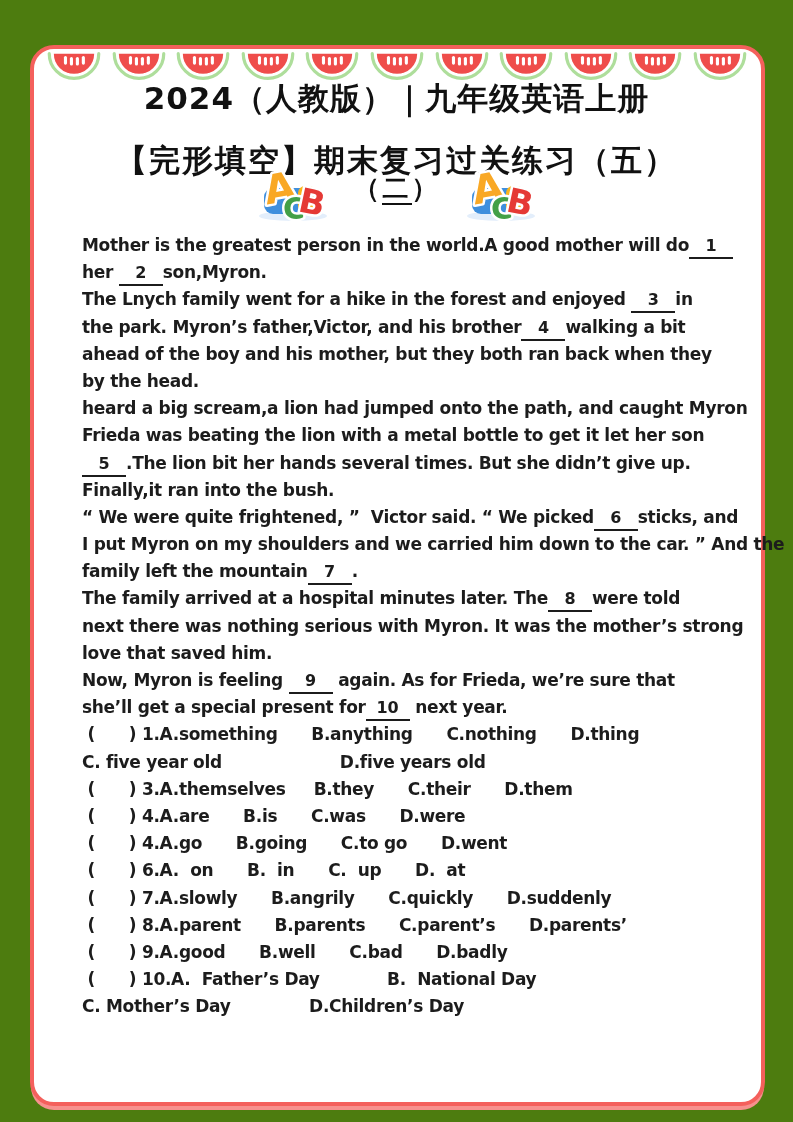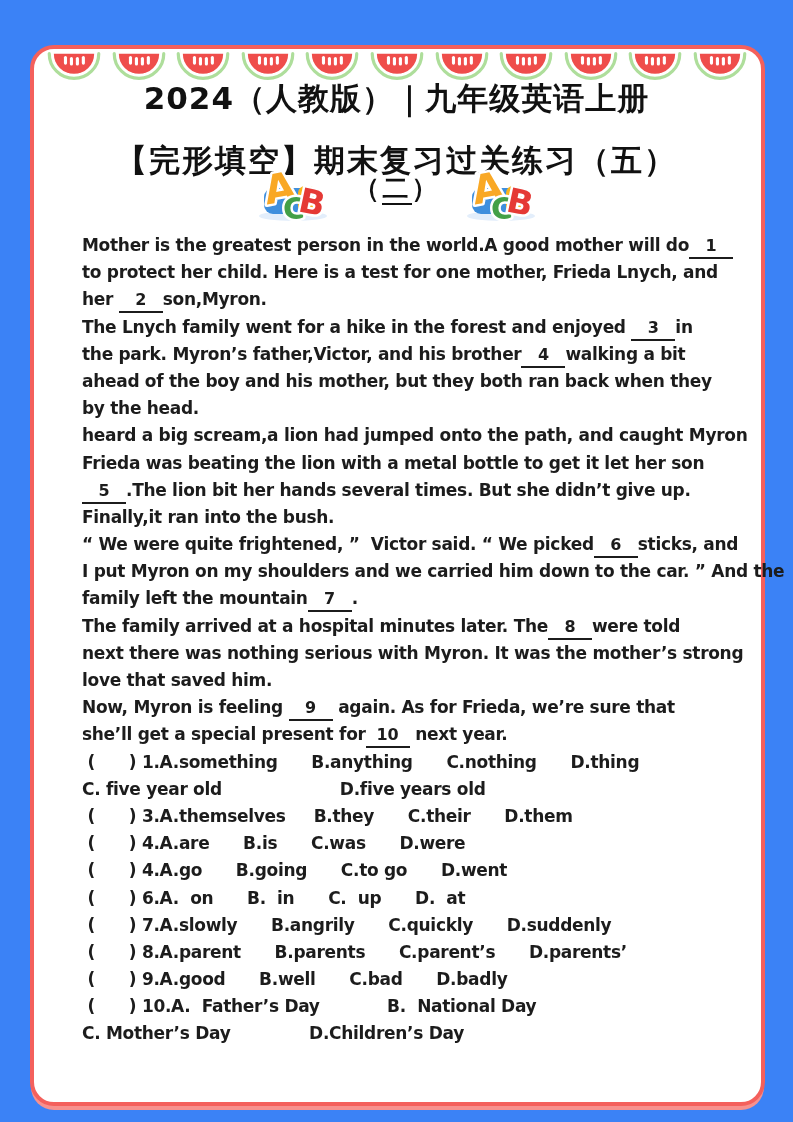--- a/index.html
+++ b/index.html
@@ -1,17 +1,17 @@
 <!DOCTYPE html>
 <html><head>
 <meta charset="utf-8">
 <style>
   html,body{margin:0;padding:0;background:#ffffff;}
   .page{
-    position:relative;width:793px;height:1122px;background:#3b82f6;overflow:hidden;
+    position:relative;width:793px;height:1122px;background:#4d7c0f;overflow:hidden;
     font-family:"DejaVu Sans",sans-serif;color:#1c1c1c;
   }
   .border-frame{
     position:absolute;left:30px;top:45px;width:727px;height:1053px;
     border:4px solid #f4605c;border-radius:24px;
     box-shadow:0 5px 0 -1px #f7918e;
     background:#ffffff;
   }
   .melon-row{
     position:absolute;left:46px;top:50px;width:702px;
@@ -160,21 +160,20 @@
         <text x="24" y="42" font-size="40" fill="#f9a825" transform="rotate(-10 24 30)">A</text>
         <text x="38" y="59" font-size="30" fill="#43a047">C</text>
         <text x="56" y="53" font-size="34" fill="#e53935" transform="rotate(12 52 42)">B</text>
       </g>
     </svg></span>
   </div>
 
   <div class="content">
     <div>
         <div class="tline">Mother is the greatest person in the world.A good mother will do<span class="blank">1</span></div>
-        <div class="tline">to protect her child. Here is a test for one mother, Frieda Lnych, and</div>
         <div class="tline">her <span class="blank">2</span>son,Myron.</div>
         <div class="tline">The Lnych family went for a hike in the forest and enjoyed <span class="blank">3</span>in</div>
         <div class="tline">the park. Myron’s father,Victor, and his brother<span class="blank">4</span>walking a bit</div>
         <div class="tline">ahead of the boy and his mother, but they both ran back when they</div>
         <div class="tline">by the head.</div>
         <div class="tline">heard a big scream,a lion had jumped onto the path, and caught Myron</div>
         <div class="tline">Frieda was beating the lion with a metal bottle to get it let her son</div>
         <div class="tline"><span class="blank">5</span>.The lion bit her hands several times. But she didn’t give up.</div>
         <div class="tline">Finally,it ran into the bush.</div>
         <div class="tline">“ We were quite frightened, ”  Victor said. “ We picked<span class="blank">6</span>sticks, and</div>

